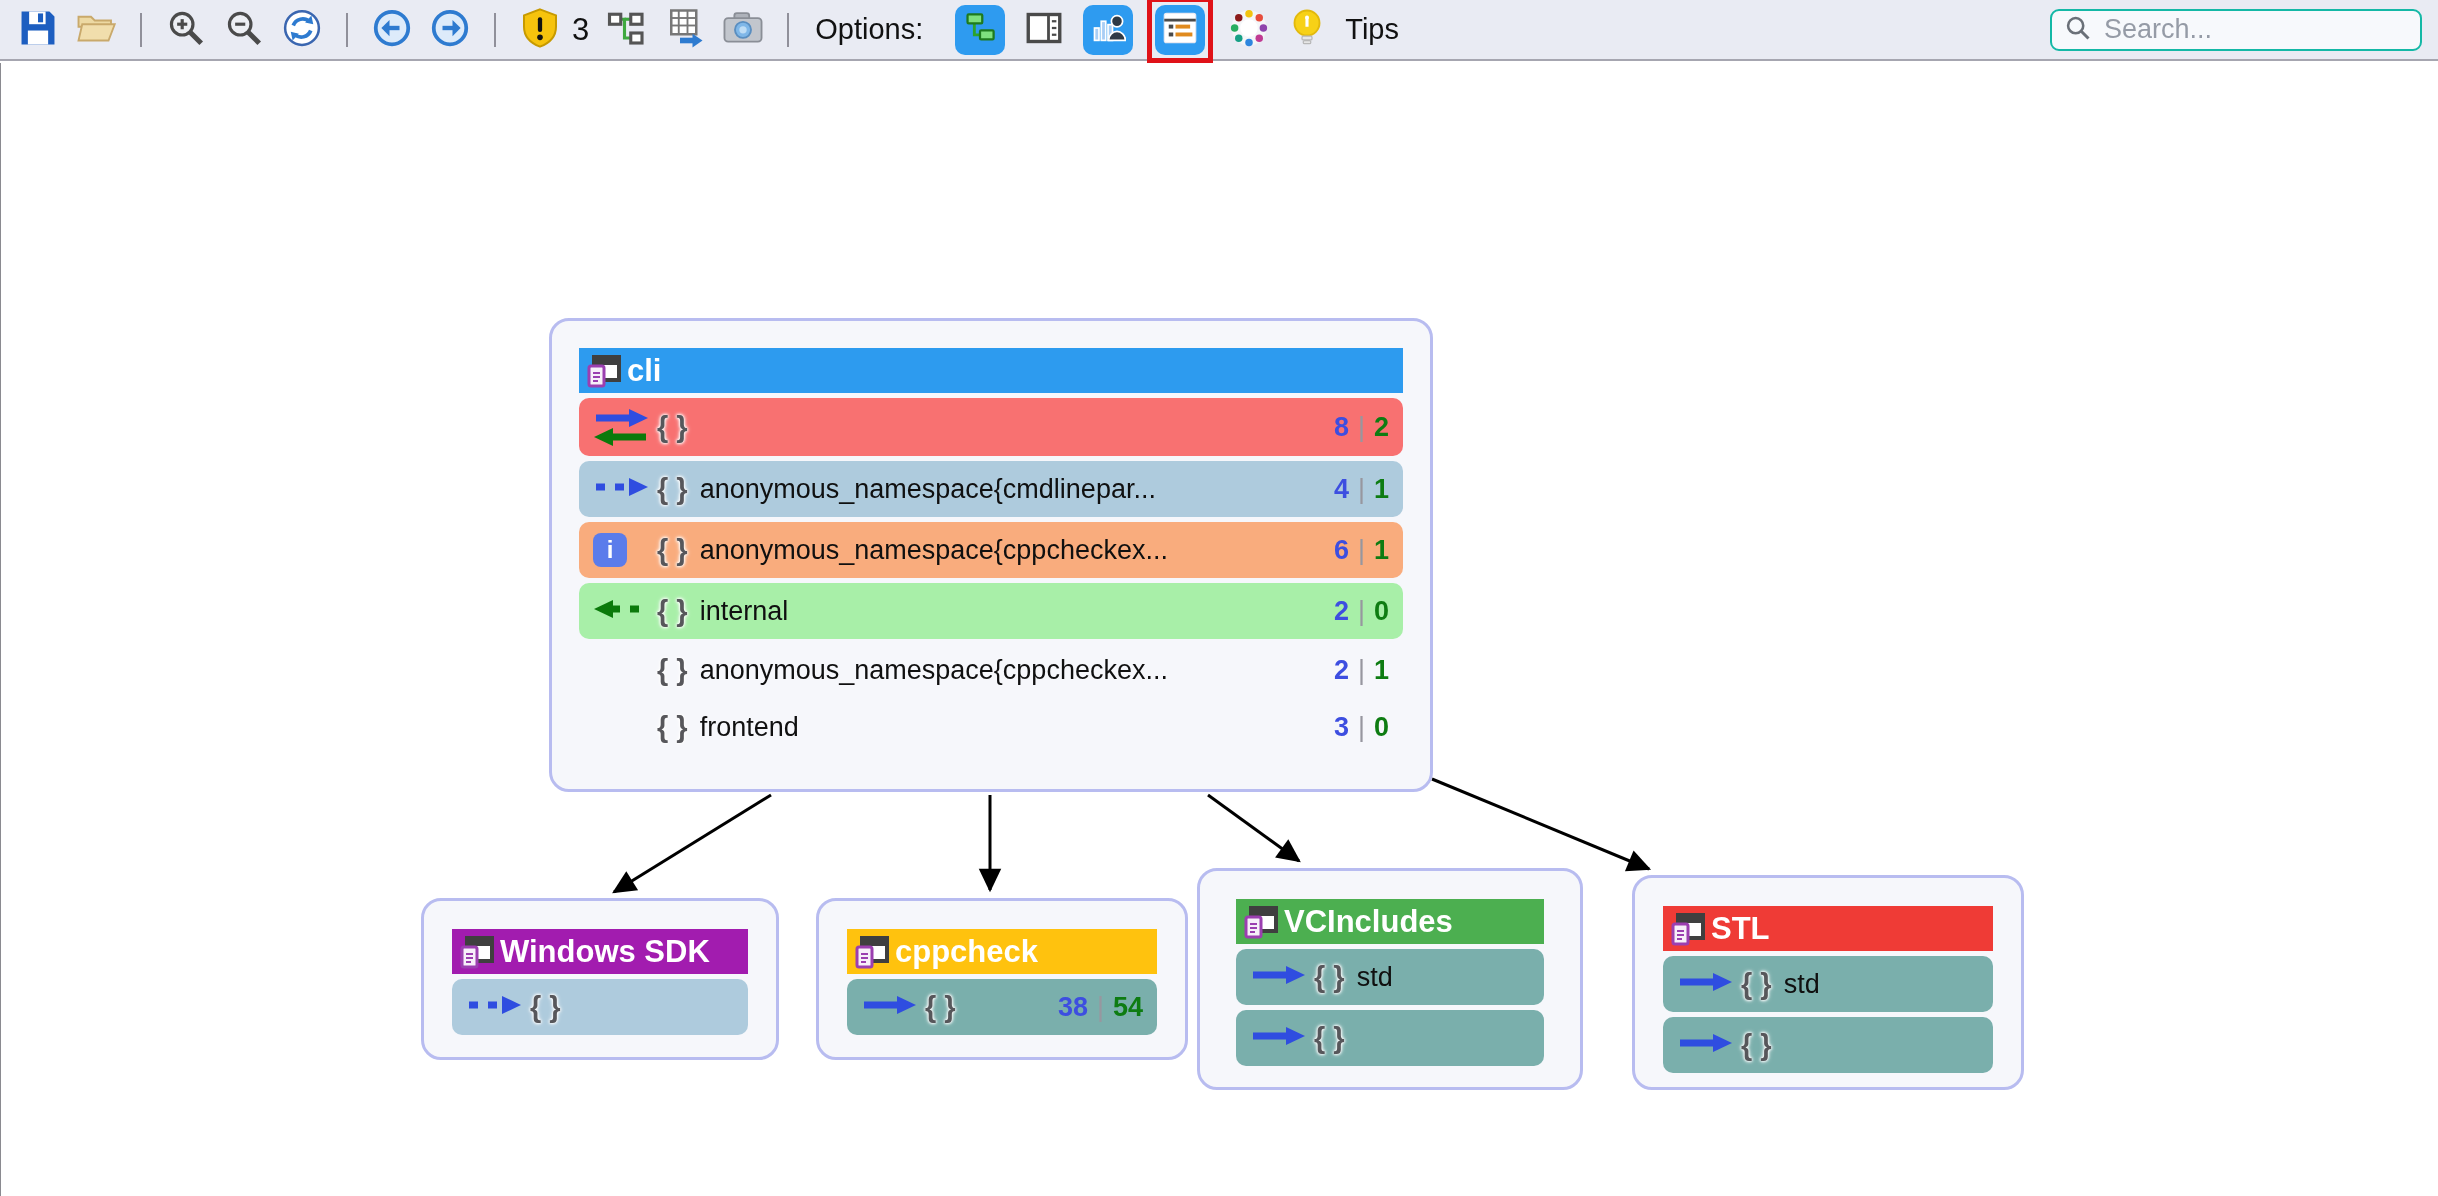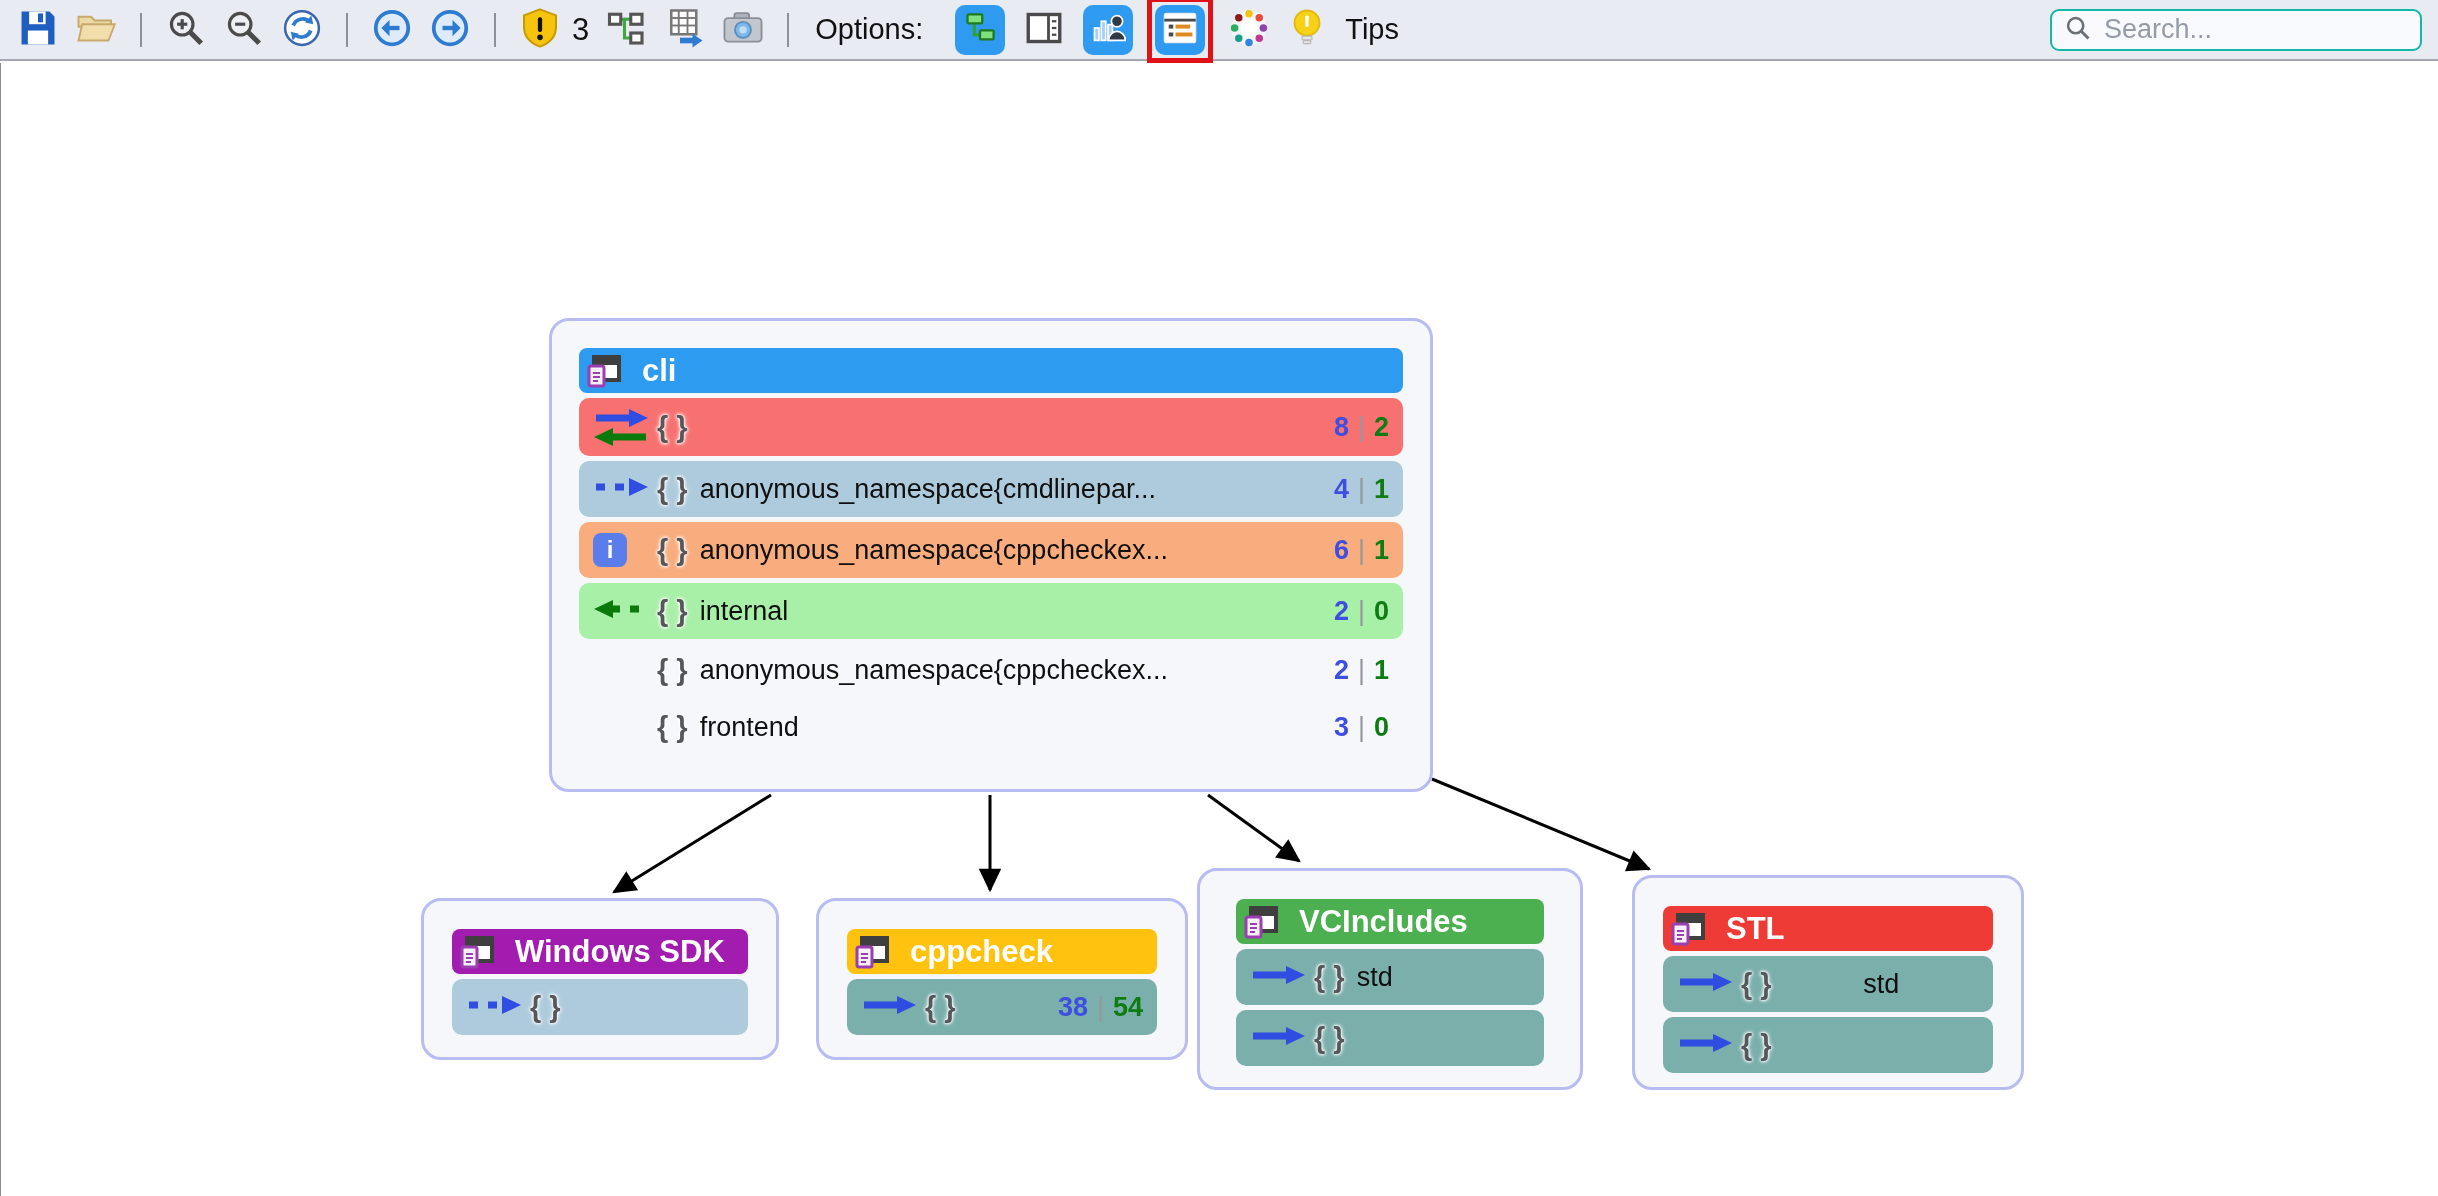--- a/index.html
+++ b/index.html
@@ -33,22 +33,22 @@
   .search-box input::placeholder{color:#959BA6;}
   
   .canvas{position:absolute;left:0;top:63px;right:0;bottom:0;border-left:1px solid #8A8A90;}
   #edge-layer{position:absolute;left:0;top:0;width:2438px;height:1196px;pointer-events:none;z-index:1;}
   
   .gnode{
     position:absolute;box-sizing:border-box;z-index:2;
     border:3px solid #B8BCF0;border-radius:20px;background:#F6F7FB;
   }
   .node-header{
-    display:flex;align-items:center;gap:19px;padding:0 6px;box-sizing:border-box;
-    color:#fff;font-weight:bold;font-size:31px;height:45px;border-radius:8px;
+    display:flex;align-items:center;gap:4px;padding:0 6px;box-sizing:border-box;
+    color:#fff;font-weight:bold;font-size:31px;height:45px;
   }
   .node-row{
     display:flex;align-items:center;box-sizing:border-box;border-radius:10px;
     margin-top:5px;padding:0 14px;font-size:27px;color:#101010;
   }
   .row-iconzone{width:64px;flex:none;display:flex;align-items:center;}
   .inout{display:flex;flex-direction:column;gap:1px;}
   .braces{
     font-weight:bold;color:#57575B;font-size:29px;margin-right:12px;flex:none;
     text-shadow:0 0 3px #fff,0 0 3px #fff,0 0 5px #fff;
@@ -488,21 +488,21 @@
         <span class="row-iconzone">
           <span><svg width="56" height="22" viewBox="0 0 56 22">
               <line x1="3" y1="11" x2="38" y2="11" stroke="#2F4DE0" stroke-width="7"></line>
               <polygon points="36,2 55,11 36,20" fill="#2F4DE0"></polygon>
             </svg></span>
         </span>
         <span class="braces">{ }</span>
         <span class="row-label"></span>
       </div>
     </div>
-    <div class="gnode" style="left: 1632px; top: 875px; width: 392px; height: 215px; padding: 28px 28px 0px; text-align: center;">
+    <div class="gnode" style="left: 1632px; top: 875px; width: 392px; height: 215px; padding: 28px 28px 0px;">
       <div class="node-header" style="background: rgb(239, 59, 54);">
         <span style="display:flex">
           <svg width="38" height="38" viewBox="0 0 38 38">
             <rect x="9" y="5" width="25" height="23" fill="#fff" stroke="#3F3F3F" stroke-width="4"></rect>
             <rect x="9" y="5" width="25" height="8" fill="#3F3F3F"></rect>
             <rect x="4" y="14" width="15" height="20" rx="2" fill="#F7EFF9" stroke="#9B3FB0" stroke-width="3"></rect>
             <line x1="8" y1="21" x2="15" y2="21" stroke="#9B3FB0" stroke-width="2"></line>
             <line x1="8" y1="25" x2="15" y2="25" stroke="#9B3FB0" stroke-width="2"></line>
             <line x1="8" y1="29" x2="13" y2="29" stroke="#9B3FB0" stroke-width="2"></line>
           </svg>

